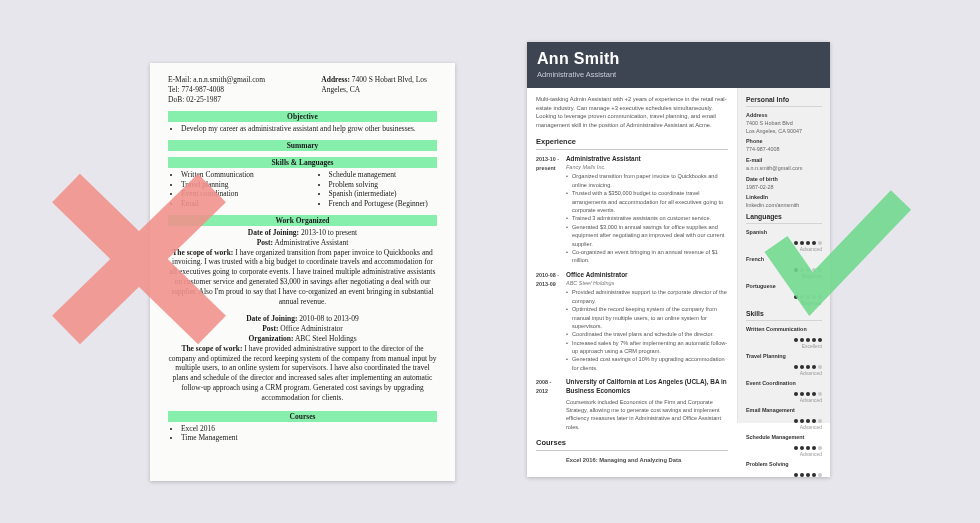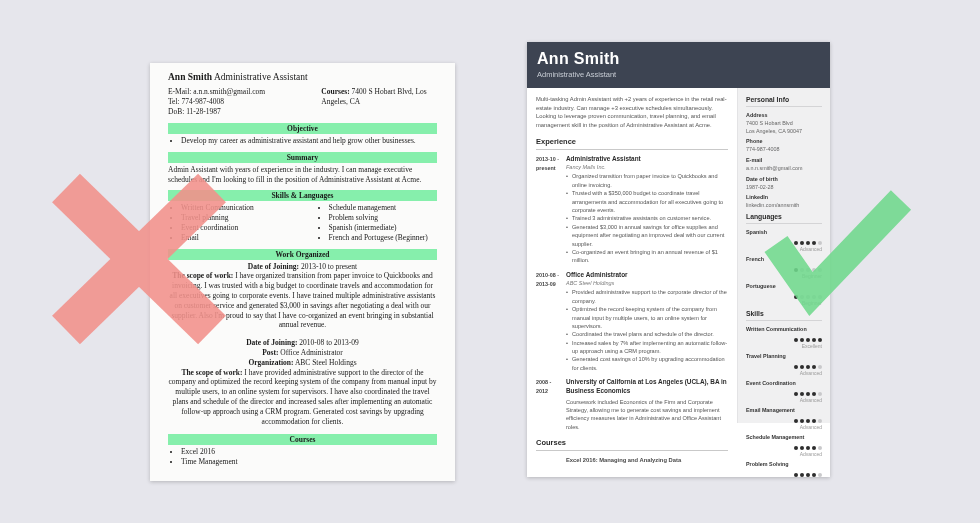--- a/index.html
+++ b/index.html
@@ -80,62 +80,58 @@
 
   
   .marks-overlay { position:absolute; left:0; top:0; width:980px; height:523px; pointer-events:none; }
 </style>
 </head>
 <body>
 
 <div class="canvas">
 
   <div class="bad-page">
-    <div class="bad-name-row">
-      <span class="bad-name">Ann Smith</span>
-      <span>Administrative Assistant</span>
-    </div>
     <div class="bad-contact">
       <div class="bad-contact-left">
         <div>E-Mail: a.n.n.smith@gmail.com</div>
         <div>Tel: 774-987-4008</div>
-        <div>DoB: 11-28-1987</div>
+        <div>DoB: 02-25-1987</div>
       </div>
       <div class="bad-contact-right">
-        <div><span class="bold">Courses:</span> <span>7400 S Hobart Blvd, Los Angeles, CA</span></div>
+        <div><span class="bold">Address:</span> <span>7400 S Hobart Blvd, Los Angeles, CA</span></div>
       </div>
     </div>
 
     <div class="bad-bar">Objective</div>
     <ul>
       <li>Develop my career as administrative assistant and help grow other businesses.</li>
     </ul>
 
     <div class="bad-bar">Summary</div>
-    <p style="line-height:9.8px;">Admin Assistant with years of experience in the industry. I can manage executive schedules and I'm looking to fill in the position of Administrative Assistant at Acme.</p>
 
     <div class="bad-bar">Skills &amp; Languages</div>
     <div class="bad-skills">
       <ul>
         <li>Written Communication</li>
         <li>Travel planning</li>
         <li>Event coordination</li>
         <li>Email</li>
       </ul>
       <ul>
         <li>Schedule management</li>
         <li>Problem solving</li>
         <li>Spanish (intermediate)</li>
         <li>French and Portugese (Beginner)</li>
       </ul>
     </div>
 
     <div class="bad-bar">Work Organized</div>
     <div class="bad-job">
       <div><span class="bold">Date of Joining:</span> <span>2013-10 to present</span></div>
+      <div><span class="bold">Post:</span> <span>Administrative Assistant</span></div>
       <p><span class="bold">The scope of work:</span> <span>I have organized transition from paper invoice to Quickbooks and invoicing. I was trusted with a big budget to coordinate travels and accommodation for all executives going to corporate events. I have trained multiple administrative assistants on customer service and generated $3,000 in savings after negotiating a deal with our supplier. Also I'm proud to say that I have co-organized an event bringing in substantial annual revenue.</span></p>
     </div>
     <div class="bad-job">
       <div><span class="bold">Date of Joining:</span> <span>2010-08 to 2013-09</span></div>
       <div><span class="bold">Post:</span> <span>Office Administrator</span></div>
       <div><span class="bold">Organization:</span> <span>ABC Steel Holdings</span></div>
       <p><span class="bold">The scope of work:</span> <span>I have provided administrative support to the director of the company and optimized the record keeping system of the company from manual input by multiple users, to an online system for supervisors. I have also coordinated the travel plans and schedule of the director and increased sales after implementing an automatic follow-up approach using a CRM program. Generated cost savings by upgrading accommodation for clients.</span></p>
     </div>
 
     <div class="bad-bar">Courses</div>

